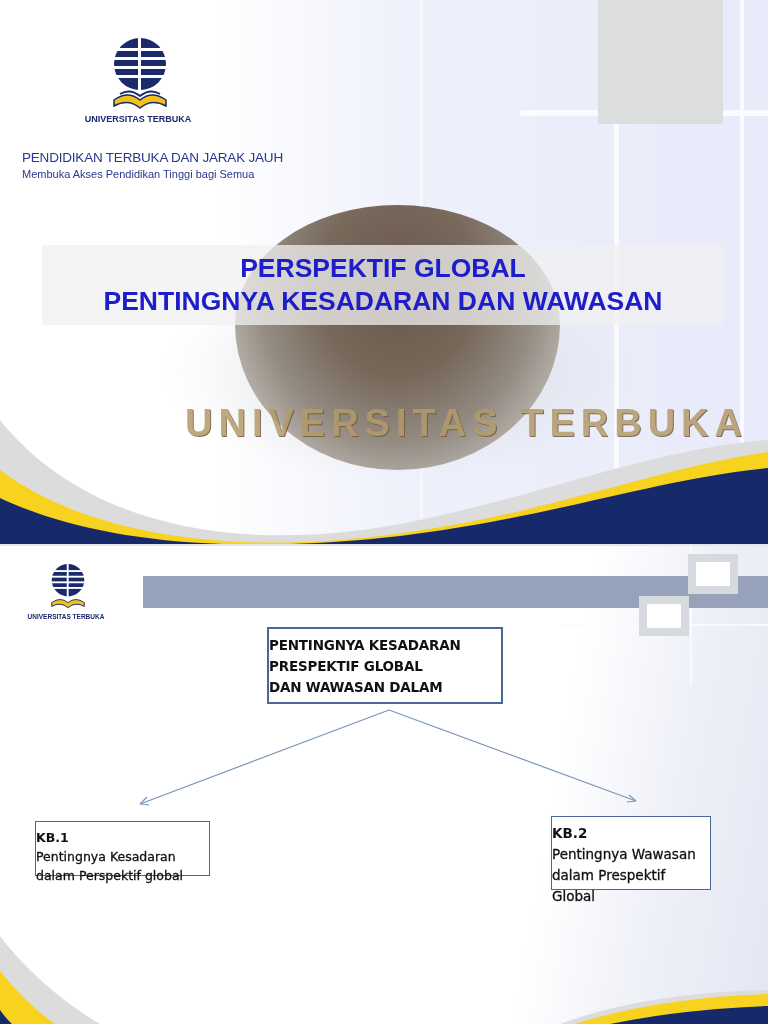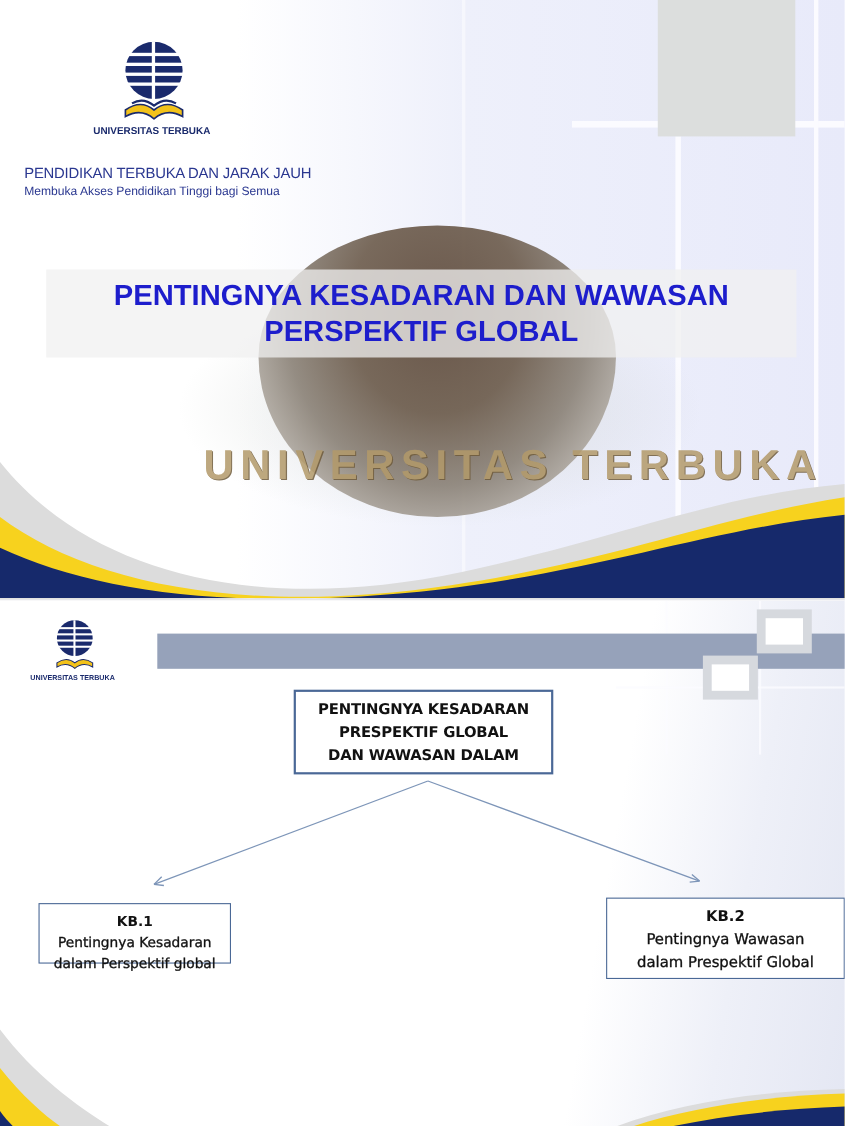--- a/index.html
+++ b/index.html
@@ -35,24 +35,24 @@
 
   .wave { position:absolute; left:0; top:0; }
 
   
   .s2-bg { position:absolute; left:0; top:0; width:768px; height:478px;
     background: linear-gradient(100deg, #ffffff 0%, #ffffff 70%, #eef0f8 85%, #e4e7f3 100%); }
   .band { position:absolute; left:143px; top:30px; width:625px; height:32px; background:#96a2ba; }
   .sq { position:absolute; background:#d6d9de; }
   .sq .in { position:absolute; left:8px; top:8px; right:8px; bottom:8px; background:#fff; }
 
-  .box { position:absolute; border:2px solid #4a6896; background:#fff; text-align:center; color:#111; font-weight:bold; font-family:"DejaVu Sans", sans-serif; }
+  .box { position:absolute; border:2px solid #4a6896; background:#fff; color:#111; font-weight:bold; font-family:"DejaVu Sans", sans-serif; }
   .box-main { left:267px; top:81px; width:236px; height:77px; font-size:13.5px; line-height:21px; padding-top:6px; letter-spacing:-0.2px; }
   .box-kb1 { left:35px; top:275px; width:175px; height:55px; font-size:12.5px; line-height:19px; padding-top:6px; border-width:1.5px; }
-  .box-kb2 { left:551px; top:270px; width:217px; height:74px; font-size:13.5px; line-height:21px; padding-top:6px; border-width:1.5px; }
+  .box-kb2 { left:551px; top:270px; width:160px; height:74px; font-size:13.5px; line-height:21px; padding-top:6px; border-width:1.5px; }
   .box span { display:block; }
   .arrows { position:absolute; left:0; top:0; }
 </style>
 </head>
 <body>
 
 <div class="slide" id="slide1">
   <div class="grid-bg"></div>
   <div class="grid-line" style="left:420px;top:0;width:3px;height:544px;opacity:0.6"></div>
   <div class="grid-line" style="left:614px;top:124px;width:5px;height:420px;"></div>
@@ -78,22 +78,22 @@
     <div class="t1">PENDIDIKAN TERBUKA DAN JARAK JAUH</div>
     <div class="t2">Membuka Akses Pendidikan Tinggi bagi Semua</div>
   </div>
 
   <div class="photo-wash"></div>
   <div class="photo"></div>
   <div class="ut-letters">UNIVERSITAS TERBUKA</div>
 
   <div class="title-band"></div>
   <div class="title">
+    <div>PERSPEKTIF GLOBAL</div>
     <div>PENTINGNYA KESADARAN DAN WAWASAN</div>
-    <div>PERSPEKTIF GLOBAL</div>
   </div>
 
   <svg class="wave" width="768" height="544" viewBox="0 0 768 544">
     <path d="M0 420 C 80 520, 230 560, 420 520 C 560 490, 650 450, 768 440 L768 544 L0 544 Z" fill="#dcdcdc"></path>
     <path d="M0 470 C 80 530, 220 560, 410 532 C 560 510, 650 470, 768 452 L768 544 L0 544 Z" fill="#f7d21e"></path>
     <path d="M0 498 C 90 540, 220 556, 400 536 C 550 518, 650 480, 768 468 L768 544 L0 544 Z" fill="#16296b"></path>
     <path d="M0 360 C 60 460, 200 500, 360 500 C 500 500, 640 460, 768 440" fill="none" stroke="#fff" stroke-width="0"></path>
   </svg>
 </div>
 

